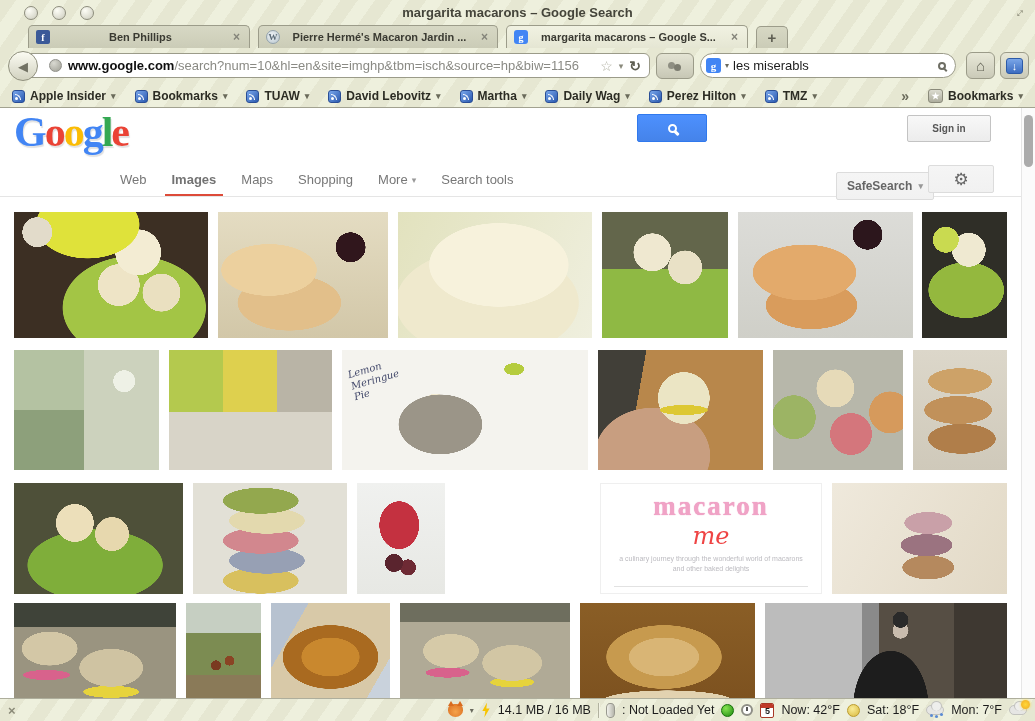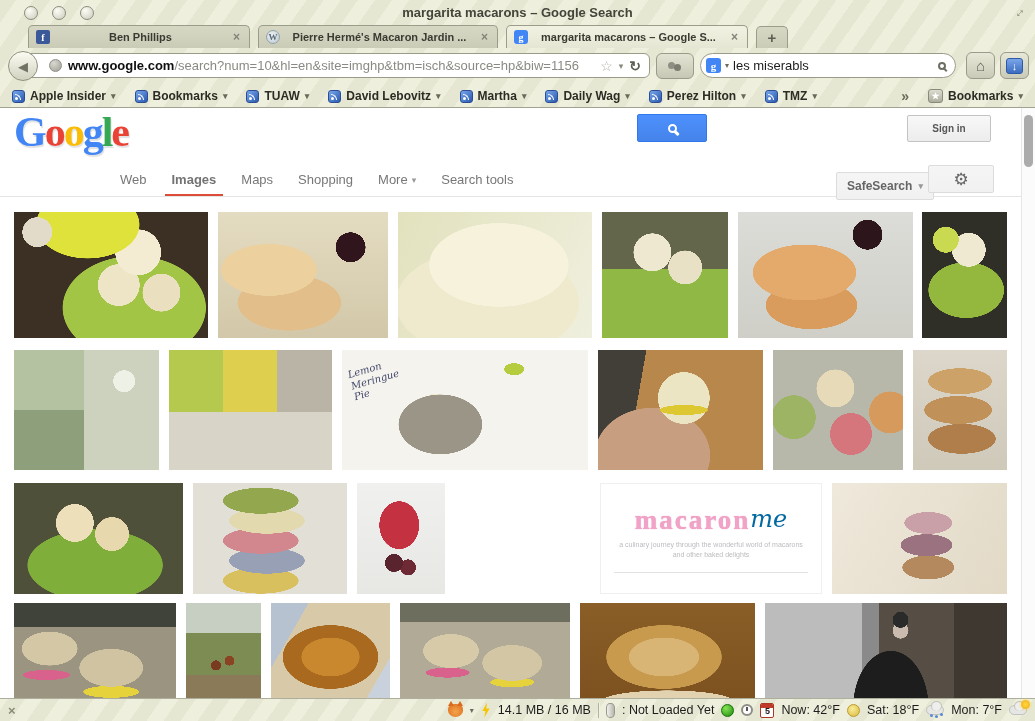--- a/index.html
+++ b/index.html
@@ -264,24 +264,24 @@
     linear-gradient(#8a5e26,#7a4f1e);}
   .t46{left:765px;width:242px;background:
     radial-gradient(circle 8px at 56% 14%,#2a2a2a 0 99%,transparent),
     radial-gradient(circle 8px at 56% 23%,#c9bcae 0 99%,transparent),
     radial-gradient(ellipse 38px 58px at 52% 88%,#1d1d1d 0 99%,transparent),
     linear-gradient(90deg,#bcbcbc 0 40%,#8a8a8a 40% 47%,#564e44 47% 78%,#3e3831 78% 100%);}
 
   .lemon-label { position:absolute; left:8px; top:10px; width:64px; transform:rotate(-16deg);
                  font-family:"DejaVu Serif",serif; font-style:italic; font-size:10px;
                  line-height:1.15; color:#42486a; }
-  .mm-title { display:flex; align-items:flex-start; }
+  .mm-title { display:flex; align-items:center;flex-direction:column; }
   .mm-word1 { font-size:27px; font-weight:bold; letter-spacing:2px; color:#f0a3c6;
               text-shadow:0 0 1px #e784b2; font-family:"Liberation Serif",serif; }
-  .mm-word2 { font-size:24px; color:#0369a1; font-family:"DejaVu Serif",serif; font-style:italic; }
+  .mm-word2 { font-size:24px; color:#ef4444; font-family:"DejaVu Serif",serif; font-style:italic; }
   .mm-tag { margin-top:4px; font-size:7px; color:#bcbbc0; text-align:center; line-height:1.5; }
   .mm-rule { width:88%; height:1px; background:#e2e2e2; margin-top:11px; }
 
   
   .statusbar { position:absolute; bottom:0; left:0; right:0; height:23px; border-top:1px solid #aeae9c;
                display:flex; align-items:center; padding:0 8px; gap:7px; font-size:12.5px; color:#1c1c1c; }
   .sb-close { color:#8a8a78; font-weight:bold; font-size:13px; }
   .sb-group { margin-left:auto; display:flex; align-items:center; gap:7px; }
   .sb-sep { width:1px; height:15px; background:#b2b2a0; box-shadow:1px 0 0 #f2f2e4; }
   .fox-icon { width:15px; height:13px; border-radius:45% 45% 55% 55%; position:relative;

